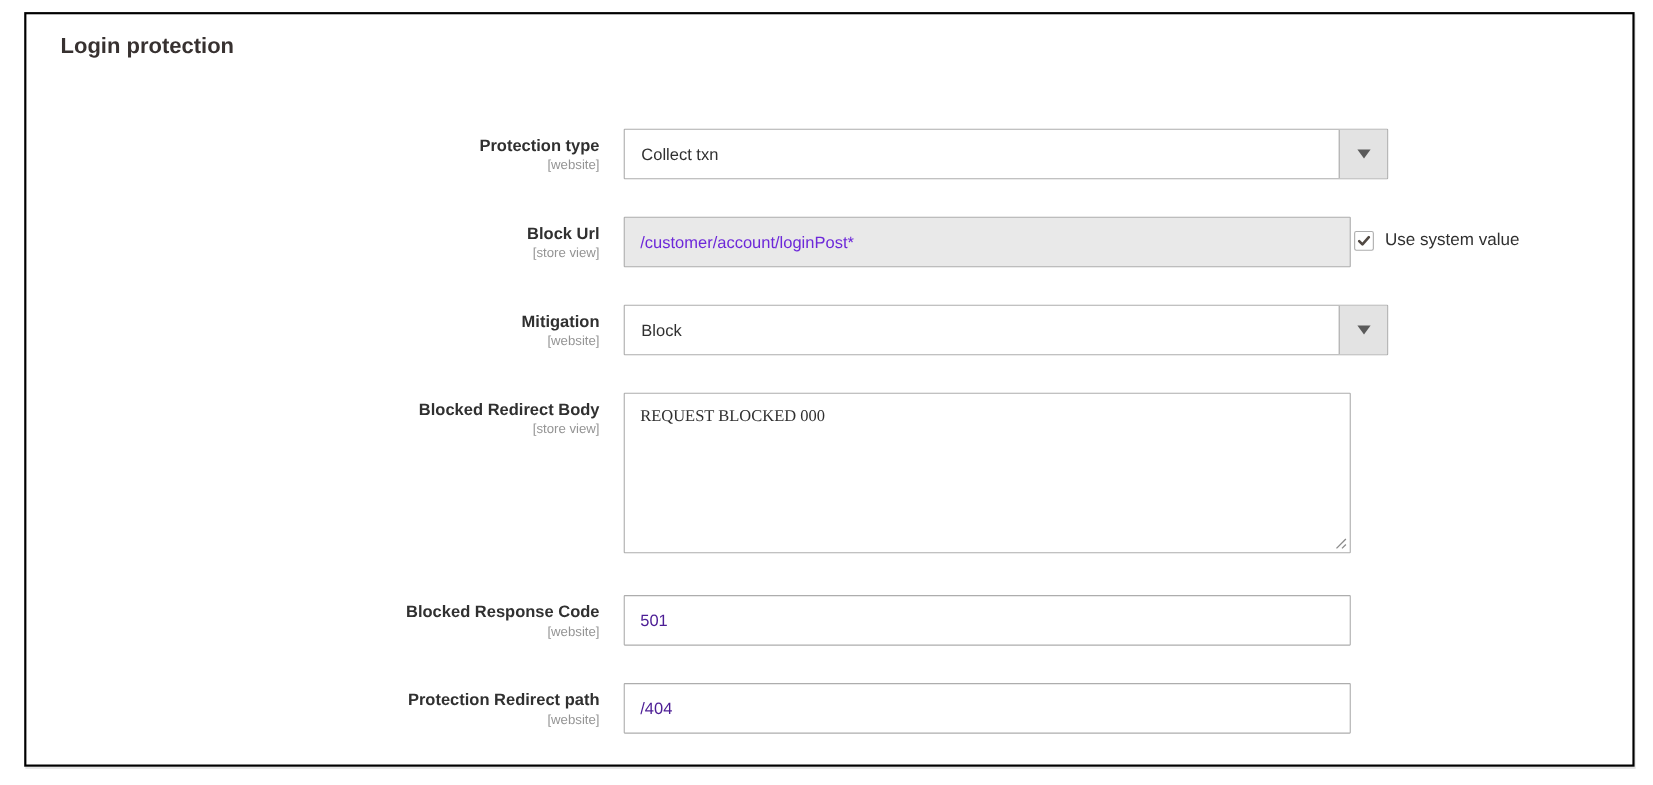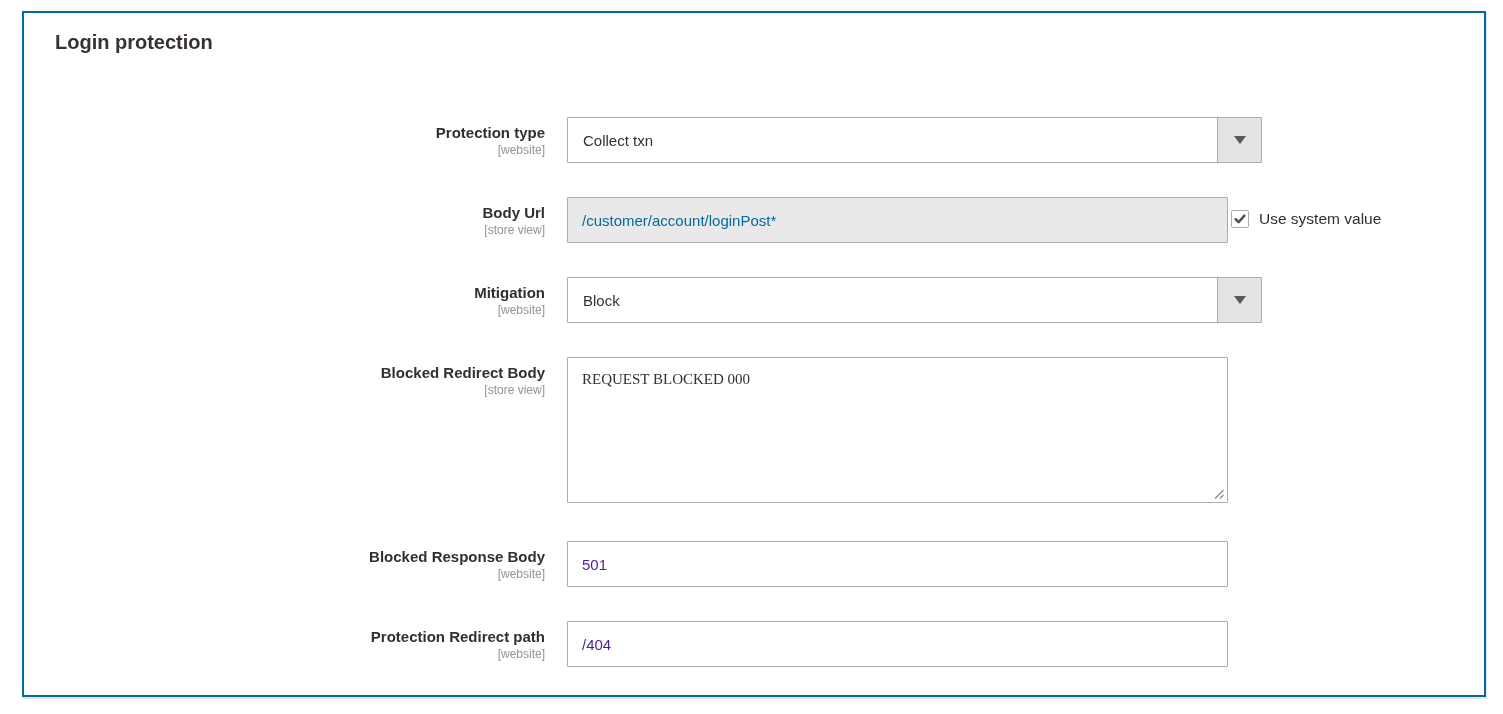--- a/index.html
+++ b/index.html
@@ -9,21 +9,21 @@
     background: #ffffff;
     font-family: "Liberation Sans", "DejaVu Sans", sans-serif;
     position: relative;
     overflow: hidden;
   }
   .panel {
     position: absolute;
     left: 22px; top: 11px;
     width: 1464px; height: 686px;
     background: #ffffff;
-    border: 2px solid #0369a1;
+    border: 2px solid #000000;
     box-shadow: 1px 2px 0 rgba(0,0,0,0.10);
   }
   .panel-title {
     margin: 16px 0 0 31px;
     font-size: 20px;
     line-height: 27px;
     font-weight: 700;
     color: #373130;
   }
   .form { margin-top: 61px; }
@@ -90,21 +90,21 @@
     border-radius: 1px;
     padding: 0 14px;
     font-size: 15px;
     color: #4c1d95;
     background: #ffffff;
     font-family: inherit;
     outline: none;
   }
   .text-input:disabled {
     background: #e9e9e9;
-    color: #0369a1;
+    color: #6d28d9;
     border-color: #adadad;
     opacity: 1;
   }
   .textarea {
     display: block;
     width: 661px; height: 146px;
     border: 1px solid #adadad;
     border-radius: 1px;
     padding: 11px 14px;
     font-size: 15px;
@@ -164,21 +164,21 @@
           <span>Collect txn</span>
           <span class="select-arrow-box">
               <span class="tri"></span>
             </span>
         </div>
       </div>
     </div>
 
     <div class="row">
       <div class="label-col">
-        <label class="field-label">Body Url</label>
+        <label class="field-label">Block Url</label>
         <span class="field-scope">[store view]</span>
       </div>
       <div class="field-col">
         <input type="text" class="text-input" disabled="" value="/customer/account/loginPost*" style="">
         <div class="sysvalue">
           <span class="checkbox">
             <svg width="12" height="10" viewBox="0 0 12 10">
               <polyline points="1.6,5.2 4.6,8.2 10.4,1.6" fill="none" stroke="#514943" stroke-width="2.4" stroke-linecap="round" stroke-linejoin="round"></polyline>
             </svg>
           </span>
@@ -211,21 +211,21 @@
         <textarea class="textarea" style="">REQUEST BLOCKED 000</textarea>
         <svg class="resize-grip" viewBox="0 0 14 14">
           <line x1="4" y1="12.5" x2="12.5" y2="4" stroke="#8a8a8a" stroke-width="1.2"></line>
           <line x1="9" y1="12.5" x2="12.5" y2="9" stroke="#8a8a8a" stroke-width="1.2"></line>
         </svg>
       </div>
     </div>
 
     <div class="row">
       <div class="label-col">
-        <label class="field-label">Blocked Response Body</label>
+        <label class="field-label">Blocked Response Code</label>
         <span class="field-scope">[website]</span>
       </div>
       <div class="field-col">
         <input type="text" class="text-input" value="501" style="">
       </div>
     </div>
 
     <div class="row">
       <div class="label-col">
         <label class="field-label">Protection Redirect path</label>

